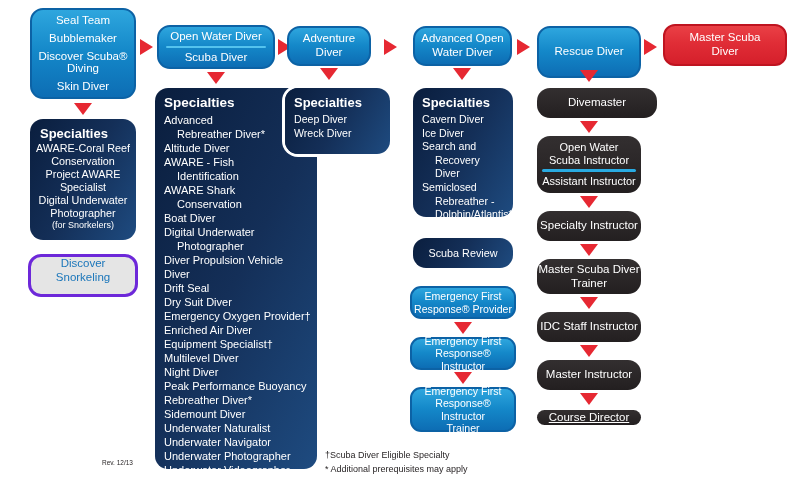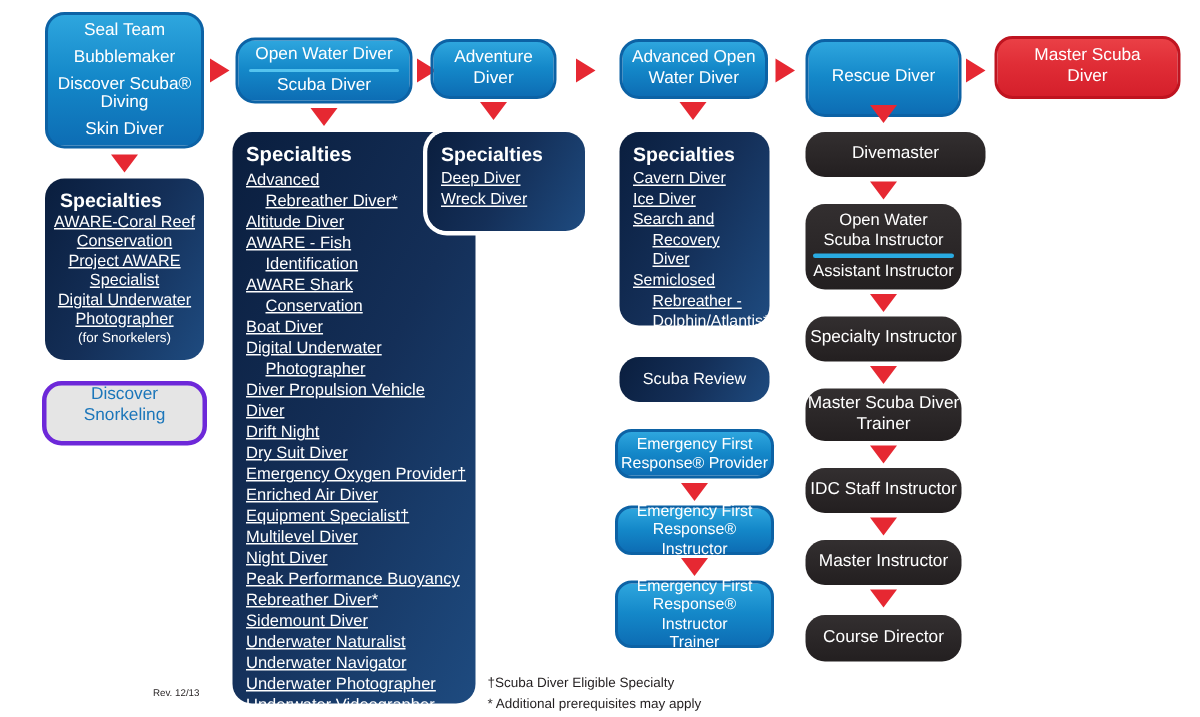--- a/index.html
+++ b/index.html
@@ -44,21 +44,21 @@
     text-align:center; font-size:11.5px; line-height:1.2;
   }
 
   .divider-cyan { height:2px; background:#54c3ee; width:85%; border-radius:2px; margin:2.5px auto; }
   .divider-cyan.thick { height:3px; background:#29abe2; margin:3px auto; }
 
   .arrow-r { width:0; height:0; border-top:8px solid transparent; border-bottom:8px solid transparent; border-left:13px solid #e62832; }
   .arrow-d { width:0; height:0; border-left:9px solid transparent; border-right:9px solid transparent; border-top:12px solid #e62832; }
 
   .sp-header { font-weight:bold; font-size:13.5px; margin-bottom:3px; }
-  .sp-item { font-size:11px; line-height:14px;text-decoration:underline; }
+  .sp-item { font-size:11px; line-height:14px; }
   .sp-cont { padding-left:13px; }
 
   .spec-mid { padding:7px 6px 4px 9px; }
   .spec-adv { padding:7px 6px 4px 9px; }
   .spec-adv .sp-item { font-size:10.6px; line-height:13.6px; }
   .spec-adv .sp-header, .spec-adventure .sp-header { font-size:13px; }
   .spec-adventure { padding:7px 6px 4px 9px; box-shadow:0 0 0 3px #ffffff; z-index:3; }
   .spec-adventure .sp-item { font-size:10.6px; line-height:13.6px; }
 
   .spec-left { padding:7px 3px 4px 3px; text-align:center; }
@@ -175,21 +175,21 @@
           <div class="sp-line">Boat Diver</div>
         </div>
         <div class="sp-item">
           <div class="sp-line">Digital Underwater</div>
           <div class="sp-cont">Photographer</div>
         </div>
         <div class="sp-item">
           <div class="sp-line">Diver Propulsion Vehicle Diver</div>
         </div>
         <div class="sp-item">
-          <div class="sp-line">Drift Night</div>
+          <div class="sp-line">Drift Seal</div>
         </div>
         <div class="sp-item">
           <div class="sp-line">Dry Suit Diver</div>
         </div>
         <div class="sp-item">
           <div class="sp-line">Emergency Oxygen Provider†</div>
         </div>
         <div class="sp-item">
           <div class="sp-line">Enriched Air Diver</div>
         </div>
@@ -322,21 +322,21 @@
   </div>
 
   <div class="abs arrow-d" style="left:580px; top:345px;"></div>
 
   <div class="abs box-black" style="left:537px; top:360px; width:104px; height:30px;">
     <div class="lbl">Master Instructor</div>
   </div>
 
   <div class="abs arrow-d" style="left:580px; top:393px;"></div>
 
-  <div class="abs box-black" style="left:537px; top:410px; width:104px; height:31px;">
+  <div class="abs box-black" style="left:537px; top:410px; width:104px; height:15px;text-decoration:underline;">
     <div class="lbl">Course Director</div>
   </div>
 
   <div class="abs footnotes" style="left:325px; top:448px;">
     <div>†Scuba Diver Eligible Specialty</div>
     <div>* Additional prerequisites may apply</div>
   </div>
 
   <div class="abs rev" style="left:102px; top:459px;">Rev. 12/13</div>
 

